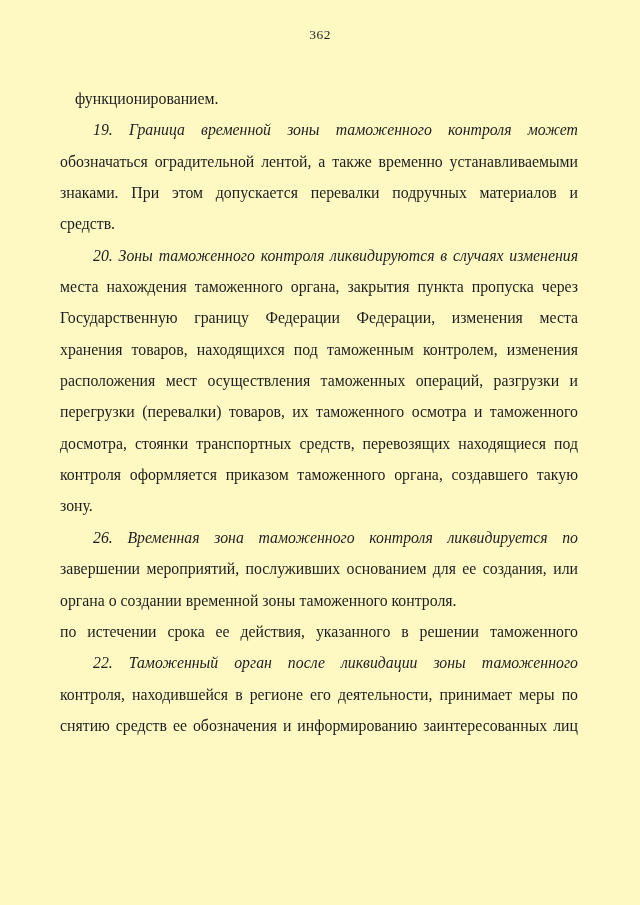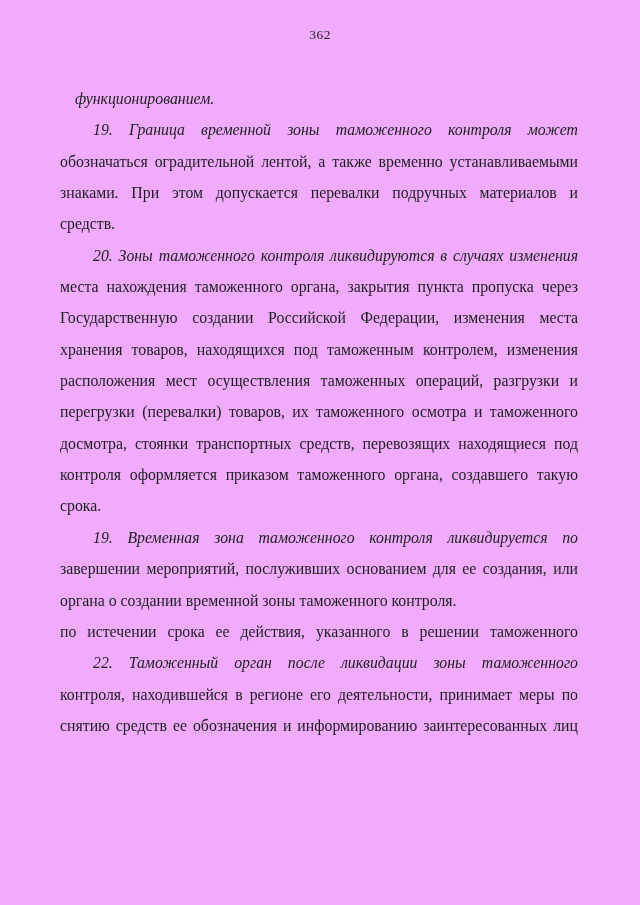--- a/index.html
+++ b/index.html
@@ -38,50 +38,50 @@
   
   .line {
     text-align: justify;
     text-align-last: justify;
     min-height: 31.35px;
   }
   .line.lastline { text-align-last: left; }
 
   .para.indented .line.first { padding-left: 33px; font-style: italic; }
   
-  .para.continuation .line { padding-left: 15px; font-style: italic; }
+  .para.continuation .line { padding-left: 15px; }
 </style>
 </head>
 <body>
 
-<div class="page" style="background: #f0abfc; color: rgb(29, 29, 29);">
+<div class="page" style="background: #fef9c3; color: rgb(29, 29, 29);">
   <div class="page-number">362</div>
   <div class="body-text">
       <div class="para continuation">
         <div class="line first lastline">функционированием.</div>
       </div>
       <div class="para indented">
         <div class="line first">19. Граница временной зоны таможенного контроля может</div>
         <div class="line">обозначаться оградительной лентой, а также временно устанавливаемыми</div>
         <div class="line">знаками. При этом допускается перевалки подручных материалов и</div>
         <div class="line lastline">средств.</div>
       </div>
       <div class="para indented">
         <div class="line first">20. Зоны таможенного контроля ликвидируются в случаях изменения</div>
         <div class="line">места нахождения таможенного органа, закрытия пункта пропуска через</div>
-        <div class="line">Государственную создании Российской Федерации, изменения места</div>
+        <div class="line">Государственную границу Федерации Федерации, изменения места</div>
         <div class="line">хранения товаров, находящихся под таможенным контролем, изменения</div>
         <div class="line">расположения мест осуществления таможенных операций, разгрузки и</div>
         <div class="line">перегрузки (перевалки) товаров, их таможенного осмотра и таможенного</div>
         <div class="line">досмотра, стоянки транспортных средств, перевозящих находящиеся под</div>
         <div class="line">контроля оформляется приказом таможенного органа, создавшего такую</div>
-        <div class="line lastline">срока.</div>
+        <div class="line lastline">зону.</div>
       </div>
       <div class="para indented">
-        <div class="line first">19. Временная зона таможенного контроля ликвидируется по</div>
+        <div class="line first">26. Временная зона таможенного контроля ликвидируется по</div>
         <div class="line">завершении мероприятий, послуживших основанием для ее создания, или</div>
         <div class="line lastline">органа о создании временной зоны таможенного контроля.</div>
         <div class="line">по истечении срока ее действия, указанного в решении таможенного</div>
       </div>
       <div class="para indented">
         <div class="line first">22. Таможенный орган после ликвидации зоны таможенного</div>
         <div class="line">контроля, находившейся в регионе его деятельности, принимает меры по</div>
         <div class="line">снятию средств ее обозначения и информированию заинтересованных лиц</div>
       </div>
     </div>

